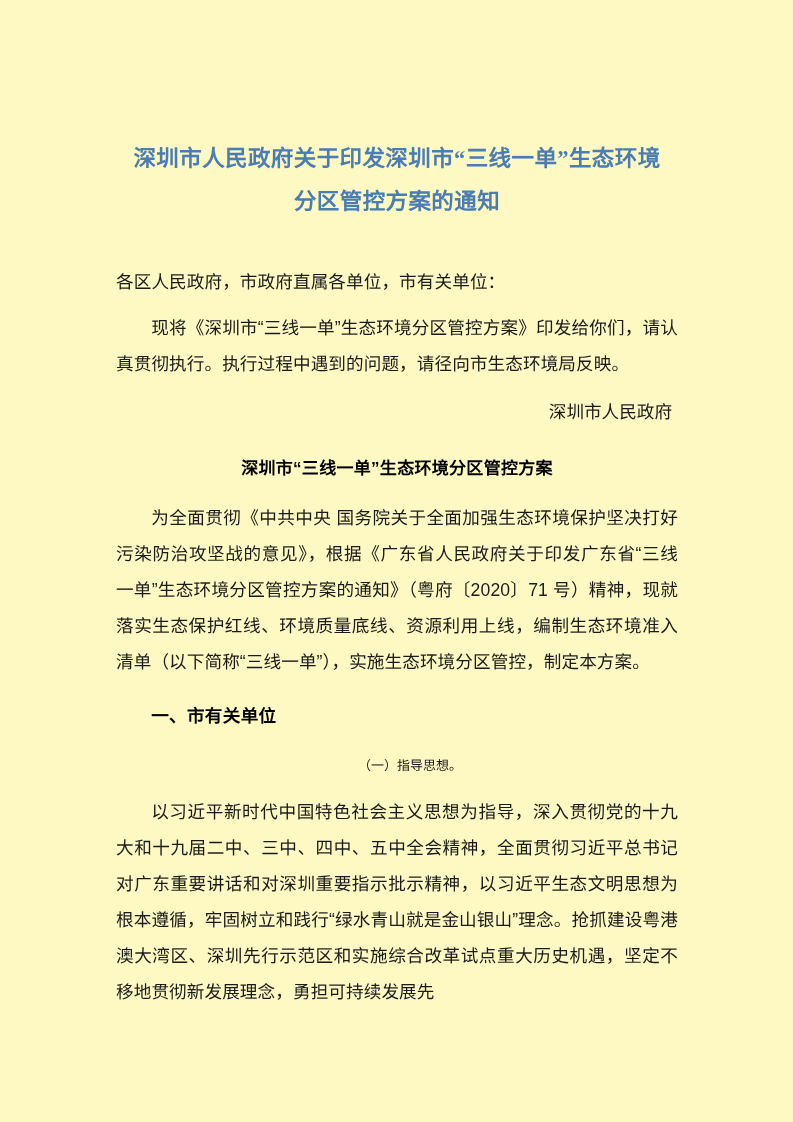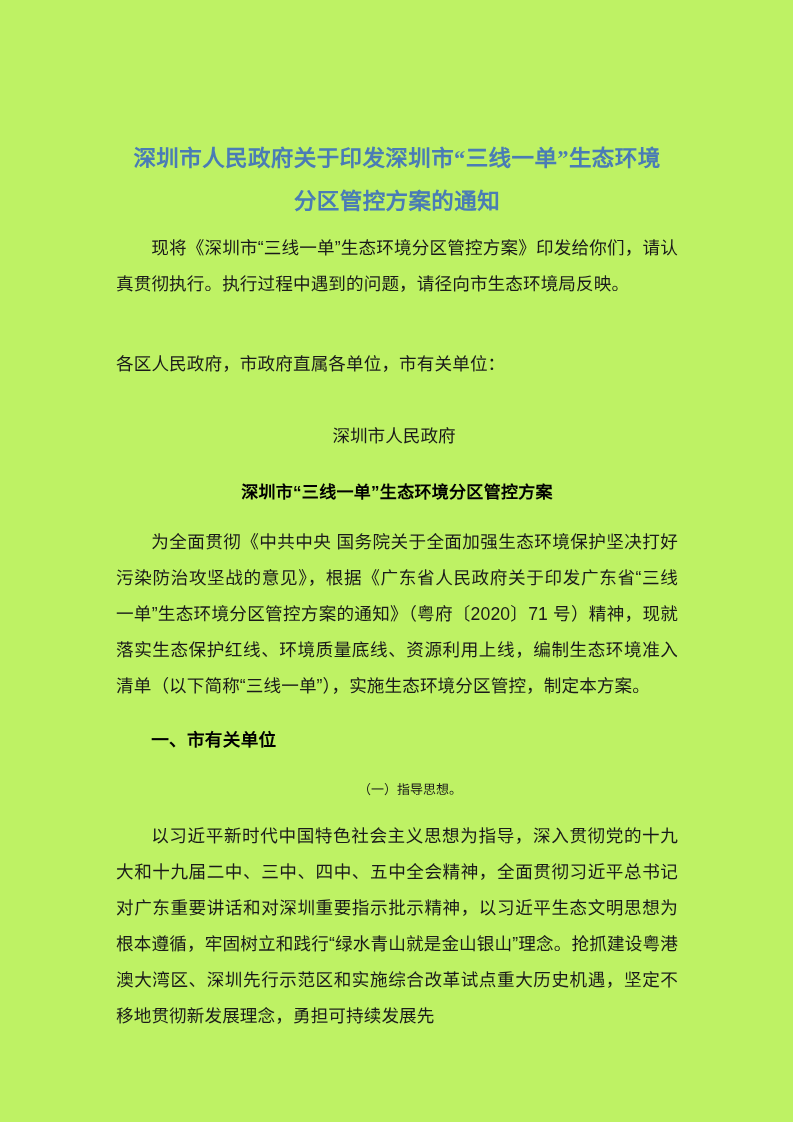--- a/index.html
+++ b/index.html
@@ -6,21 +6,21 @@
   html, body {
     margin: 0;
     padding: 0;
     background: #ffffff;
   }
 
   .page {
     position: relative;
     width: 793px;
     height: 1122px;
-    background: #bef264;
+    background: #fef9c3;
     margin: 0 auto;
     overflow: hidden;
     font-family: "Liberation Sans", "DejaVu Sans", sans-serif;
     -webkit-font-smoothing: antialiased;
   }
 
   
   .content {
     position: absolute;
     left: 116px;
@@ -68,21 +68,21 @@
 
   
   .signature {
     font-size: 17.6px;
     line-height: 36px;
     color: #1a1a1a;
     text-align: right;
     margin: 0;
     padding-right: 6px;
   }
-  .sig-org { margin-top: 36px; text-align: center; }
+  .sig-org { margin-top: 12px; }
   .sig-date { margin-top: 8px; }
 
   
   .scheme-title {
     font-size: 17px;
     font-weight: 700;
     color: #000000;
     text-align: center;
     line-height: 34px;
     margin: 0;
@@ -120,23 +120,23 @@
 
 <div class="page">
 
   <div class="content">
 
     <h1 class="doc-title" style="color: rgb(74, 124, 181);">
       <span class="tline tline-1">深圳市人民政府关于印发深圳市“三线一单”生态环境</span>
       <span class="tline tline-2">分区管控方案的通知</span>
     </h1>
 
+    <p class="para gap-salutation">各区人民政府，市政府直属各单位，市有关单位：</p>
+
     <p class="para indent-2 body-block-tight">现将《深圳市“三线一单”生态环境分区管控方案》印发给你们，请认真贯彻执行。执行过程中遇到的问题，请径向市生态环境局反映。</p>
-
-    <p class="para gap-salutation">各区人民政府，市政府直属各单位，市有关单位：</p>
 
     <p class="signature sig-org">深圳市人民政府</p>
 
 
     <h2 class="scheme-title">深圳市“三线一单”生态环境分区管控方案</h2>
 
     <p class="para indent-2 body-block">为全面贯彻《中共中央 国务院关于全面加强生态环境保护坚决打好污染防治攻坚战的意见》，根据《广东省人民政府关于印发广东省“三线一单”生态环境分区管控方案的通知》（粤府〔2020〕71 号）精神，现就落实生态保护红线、环境质量底线、资源利用上线，编制生态环境准入清单（以下简称“三线一单”），实施生态环境分区管控，制定本方案。</p>
 
     <h3 class="section-heading">一、市有关单位</h3>
 

